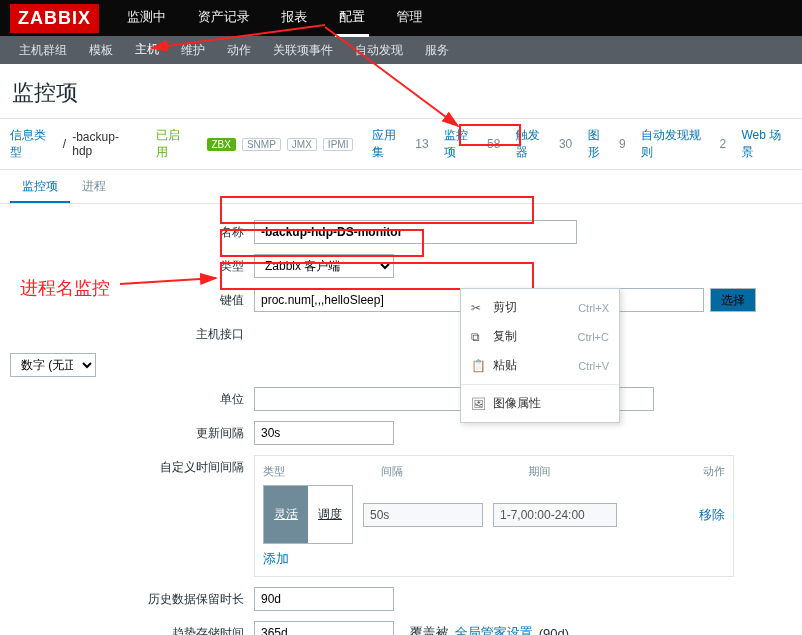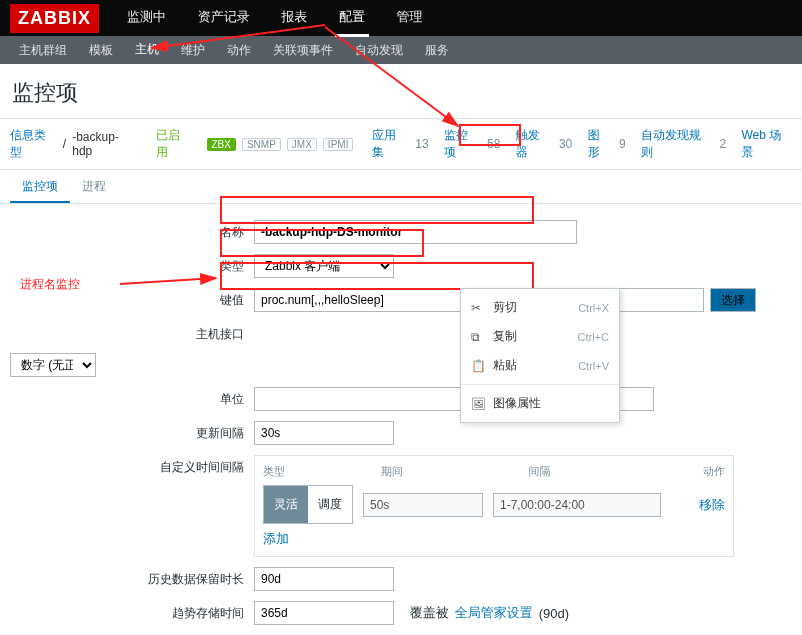--- a/index.html
+++ b/index.html
@@ -26,29 +26,29 @@
 .row { display: flex; align-items: flex-start; margin-bottom: 10px; }
 .row label { width: 244px; text-align: right; padding-right: 10px; padding-top: 4px; font-size: 12px; color: #1f2c33; }
 .row .field { flex: 1; display: flex; align-items: center; gap: 6px; }
 input[type=text], select { border: 1px solid #acb7be; padding: 3px 6px; font-size: 12px; background: #fff; height: 24px; }
 .btn { border: 1px solid #acb7be; background: #0369a1; padding: 3px 10px; font-size: 12px; cursor: pointer; height: 24px; }
 .linkblue { color: #0275b8; text-decoration: none; }
 .interval-table { border: 1px solid #dfe4e7; padding: 8px; width: 480px; }
 .ithead { display: flex; font-size: 11px; color: #768d99; margin-bottom: 6px; }
 .ithead span:nth-child(1){width:120px;} .ithead span:nth-child(2){width:150px;} .ithead span:nth-child(3){width:150px;} .ithead span:nth-child(4){width:50px;text-align:right;}
 .seg { display: inline-flex; border: 1px solid #acb7be; }
-.seg span { padding: 10px 10px; font-size: 12px; cursor: pointer; }
+.seg span { padding: 20px 10px; font-size: 12px; cursor: pointer; text-decoration: underline; }
 .seg .on { background: #6f8a99; color: #fff; }
 .context-menu { position: absolute; left: 460px; top: 288px; width: 160px; background: #fff; border: 1px solid #c5d0d6; box-shadow: 2px 2px 6px rgba(0,0,0,0.15); padding: 4px 0; }
 .cm-item { display: flex; align-items: center; padding: 6px 10px; font-size: 12px; color: #333; cursor: pointer; }
 .cm-icon { width: 22px; color: #555; }
 .cm-label { flex: 1; }
 .cm-shortcut { color: #9aa6ae; font-size: 11px; }
 .cm-sep { height: 1px; background: #e3e8eb; margin: 4px 0; }
-.annotation { position: absolute; color: #ff2020; font-size: 12px; font-family: SimSun, serif; }
+.annotation { position: absolute; color: #ff2020; font-size: 18px; font-family: SimSun, serif; }
 svg.overlay { position: absolute; left: 0; top: 0; pointer-events: none; }
 .redframe { position: absolute; border: 2px solid #ff2020; pointer-events: none; }
 .wrap { position: relative; width: 802px; }
 </style>
 </head>
 <body>
 <div class="wrap">
 
 <div class="topbar">
   <span class="logo">ZABBIX</span>
@@ -151,31 +151,31 @@
           <input type="text" style="width: 140px;" value="30s">
         </div>
   </div>
 
   <div class="row">
     <label>自定义时间间隔</label>
     <div class="field">
       <div class="interval-table">
         <div class="ithead">
           <span>类型</span>
+          <span>间隔</span>
           <span>期间</span>
-          <span>间隔</span>
           <span>动作</span>
         </div>
         <div style="display:flex;align-items:center;gap:10px;margin-bottom:6px">
           <div class="seg">
             <span class="on">灵活</span>
             <span>调度</span>
           </div>
           <input type="text" disabled="" style="width: 120px; background: rgb(246, 248, 249);" value="50s">
-          <input type="text" disabled="" style="width: 168px; background: rgb(246, 248, 249);" value="1-7,00:00-24:00">
+          <input type="text" disabled="" style="width: 124px; background: rgb(246, 248, 249);" value="1-7,00:00-24:00">
           <a class="linkblue" style="margin-left:auto">移除</a>
         </div>
         <a class="linkblue">添加</a>
       </div>
     </div>
   </div>
 
   <div class="row">
     <label>历史数据保留时长</label>
     <div class="field">

